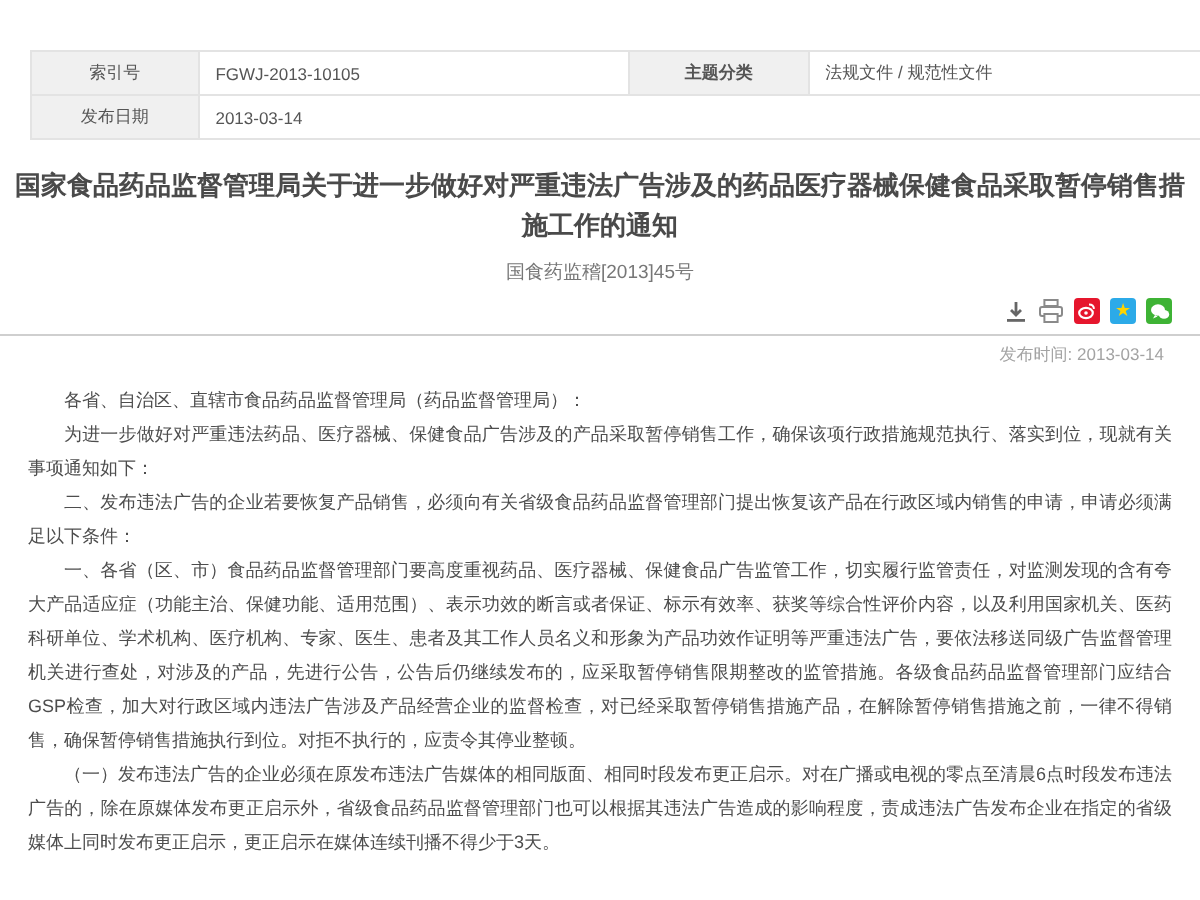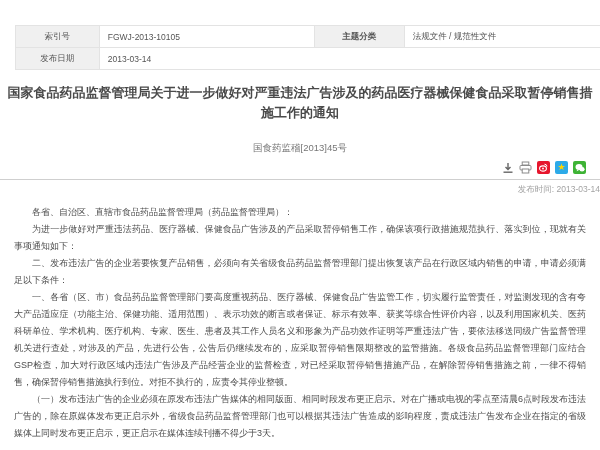--- a/index.html
+++ b/index.html
@@ -22,39 +22,39 @@
   .meta-table td.lbl {
     background:#f0f0f0; text-align:center; color:#555; padding:2px 4px;
   }
   .col-l1{width:14%;} .col-v1{width:36%;} .col-l2{width:15%;font-weight:bold;} .col-v2{width:35%;margin-top:35px;}
   
   .doc-title {
     margin:13px 6px 0 6px; text-align:center;
     font-size:13px; font-weight:bold; color:#4a4a4a; line-height:20px;
   }
   .doc-number {
-    margin-top:19px; text-align:center; font-size:9.5px; color:#777;
+    margin-top:7px; text-align:center; font-size:9.5px; color:#777;
   }
   
   .toolbar {
     margin-top:5px; padding:0 14px 4px 14px; height:20px;
     border-bottom:1px solid #cfcfcf;
     display:flex; justify-content:flex-end; align-items:center; gap:5px;
   }
   .tool-icon {
     width:13px; height:13px; display:inline-flex;
     align-items:center; justify-content:center; cursor:pointer;
   }
   .share-icon {
     width:13px; height:13px; border-radius:2px; display:inline-flex;
     align-items:center; justify-content:center; cursor:pointer;
     color:#fff; font-size:9px; line-height:13px;
   }
   .publish-time {
-    margin-top:4px; padding-right:0; text-align:right;
+    margin-top:4px; padding-right:18px; text-align:right;
     font-size:8.5px; color:#a3a3a3;
   }
   
   .article-body {
     margin-top:8px; padding:0 14px; font-size:9px; line-height:17px;
     color:#4d4d4d; text-align:justify;
   }
   .article-body p { text-indent:2em; margin:0; }
 </style>
 </head>

